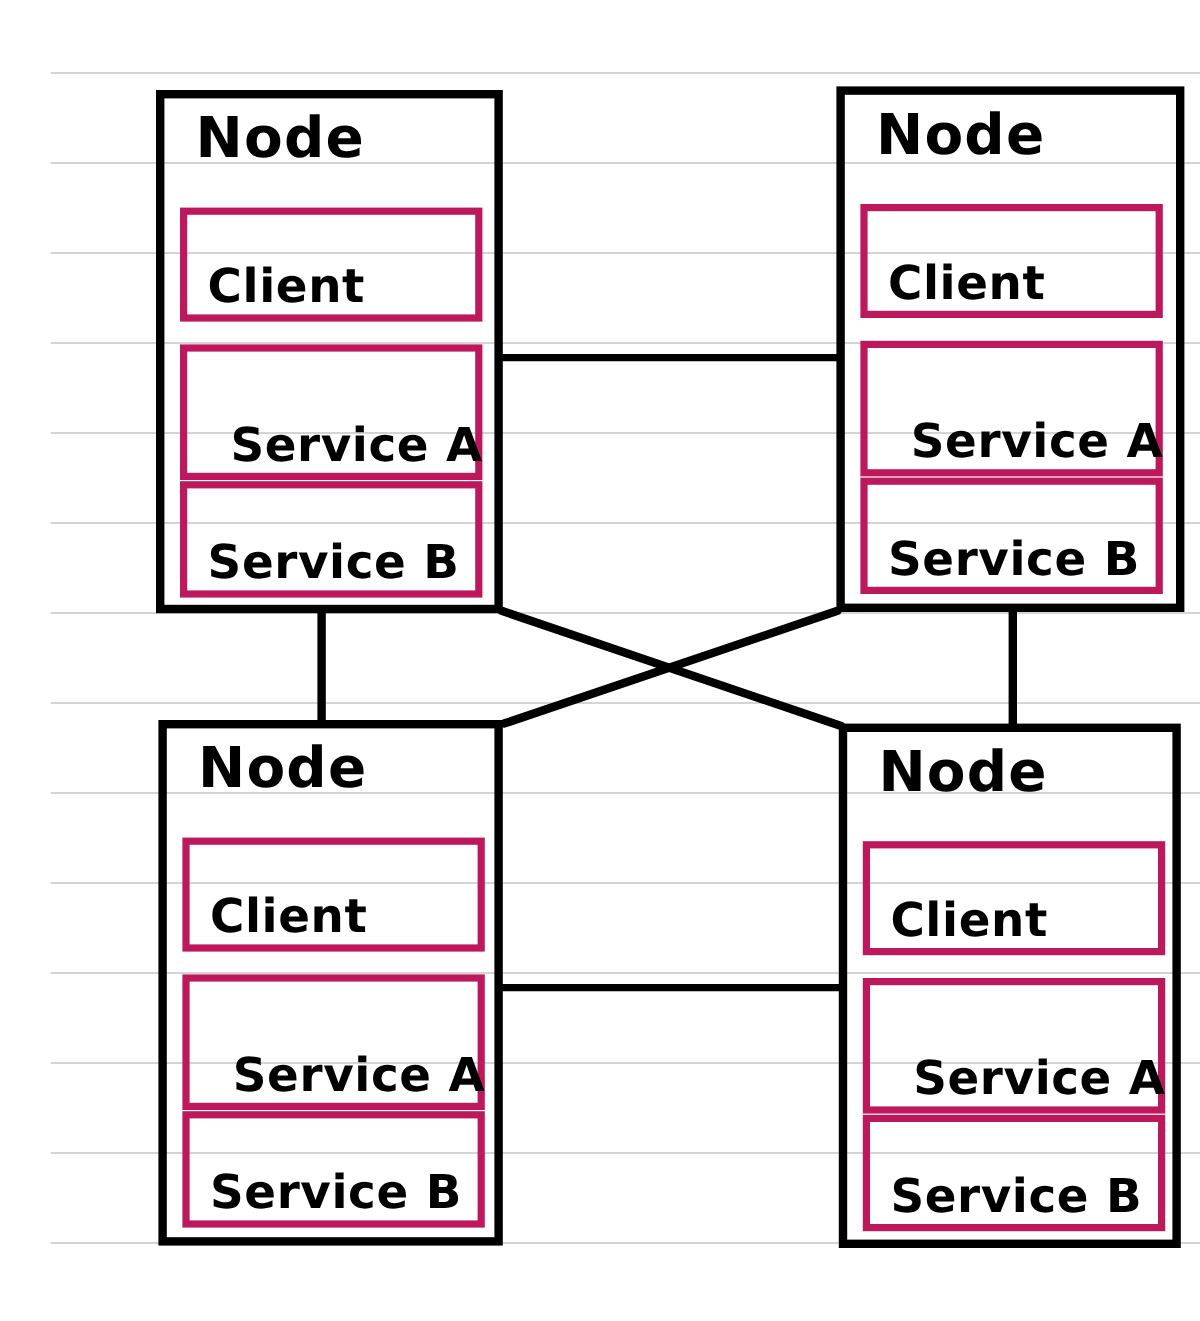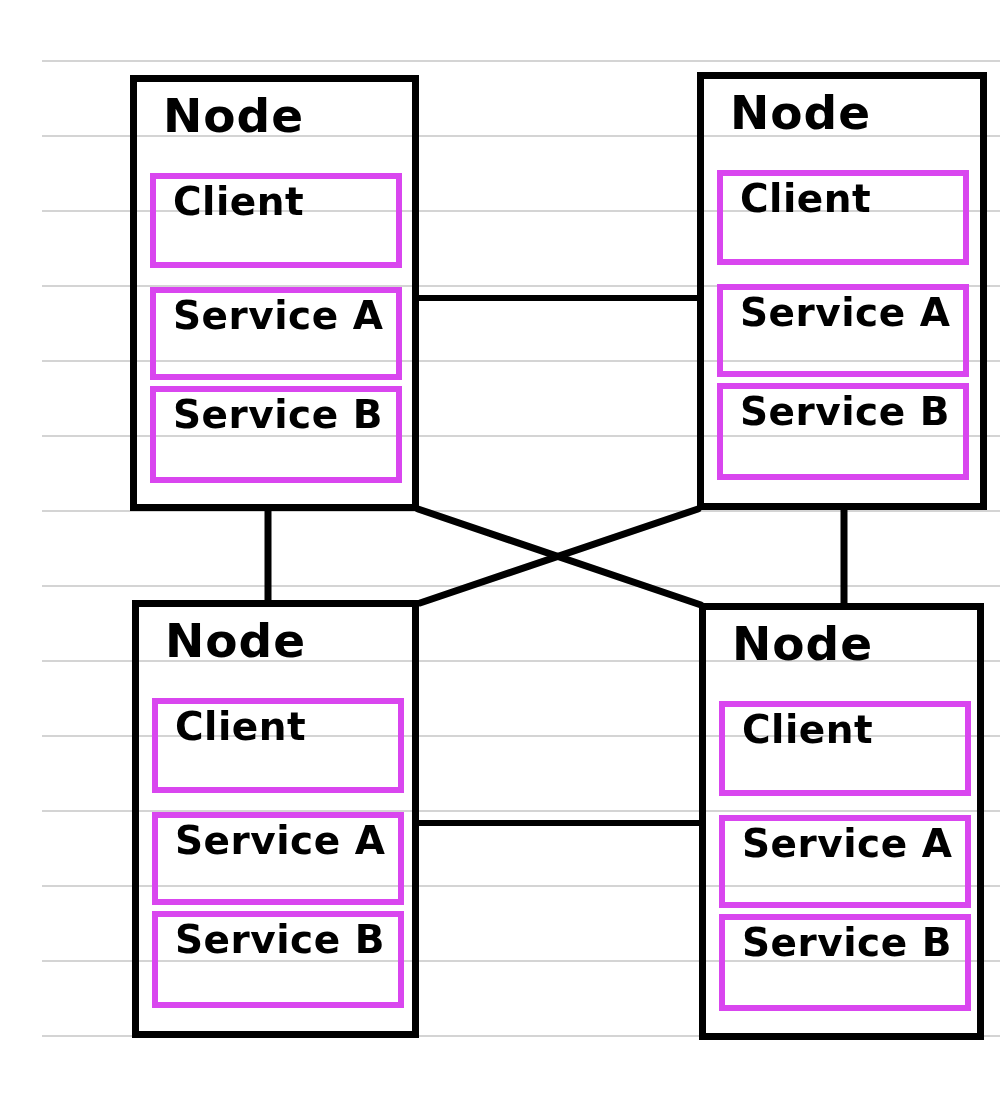--- a/index.html
+++ b/index.html
@@ -44,37 +44,37 @@
     font-size: 47px;
     font-weight: 700;
     color: #000000;
     letter-spacing: 1px;
     white-space: nowrap;
   }
   .component {
     position: absolute;
     left: 13px;
     width: 252px;
-    border: 6px solid #d946ef;
+    border: 6px solid #be185d;
     box-sizing: border-box;
     background: transparent;
     display: flex;
-    align-items: flex-start;
+    align-items: flex-end;
   }
   .component .label {
     font-size: 39px;
     font-weight: 700;
     color: #000000;
     padding-left: 17px;
     white-space: nowrap;
     letter-spacing: 0.5px;
   }
   .c1 { top: 91px;  height: 95px; }
-  .c2 { top: 205px; height: 93px; }
-  .c3 { top: 304px; height: 97px; }
+  .c2 { top: 205px; height: 113px; padding-left: 19px; }
+  .c3 { top: 319px; height: 97px; }
 </style>
 </head>
 <body>
 
 <div class="canvas">
 
   <div class="paper"></div>
 
   <svg class="connector-layer" viewBox="0 0 1000 1101" xmlns="http://www.w3.org/2000/svg">
     <line x1="374" y1="298" x2="658" y2="298" stroke="#000000" stroke-width="6" stroke-linecap="round"></line>

